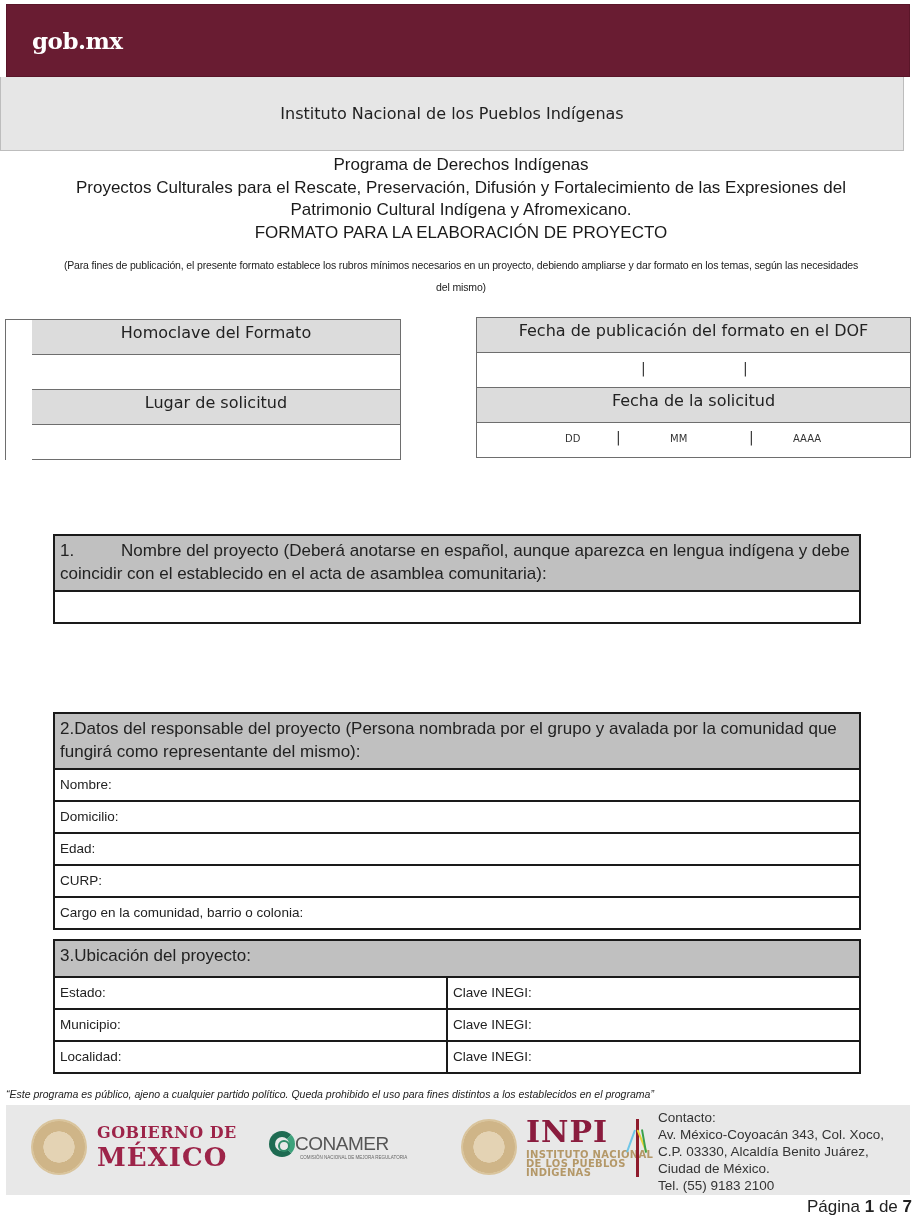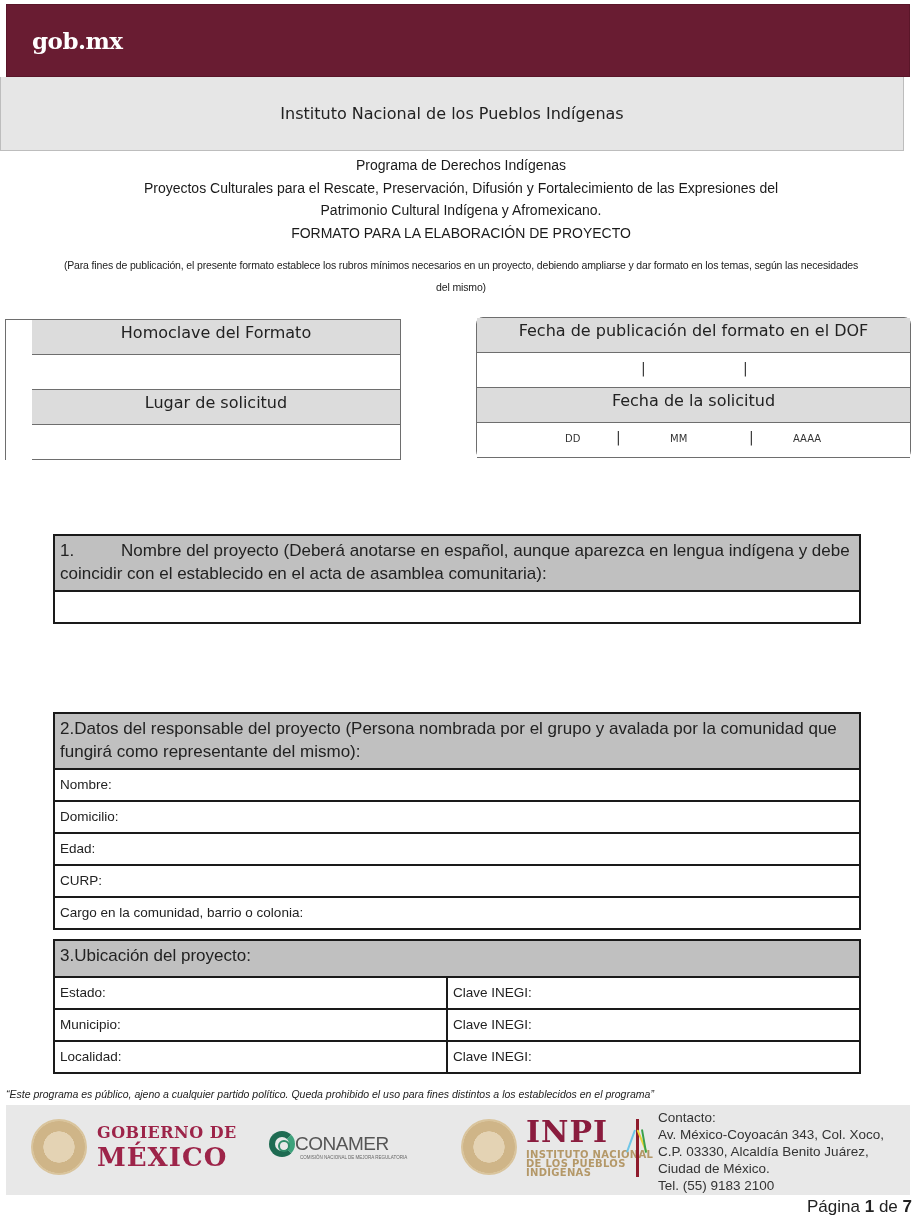--- a/index.html
+++ b/index.html
@@ -19,39 +19,39 @@
     .inst-bar {
       position: absolute; left: 0; top: 77px; width: 904px; height: 74px;
       background: #e6e6e6; border: 1px solid #bdbdbd; border-top: none;
       display: flex; align-items: center; justify-content: center;
       font-size: 16px; color: #222;
     }
 
     
     .titles {
       position: absolute; left: 0; top: 154px; width: 922px; text-align: center;
-      font-family: "Liberation Sans", sans-serif; font-size: 14px; line-height: 22.5px; color: #1a1a1a;
+      font-family: "Liberation Sans", sans-serif; font-size: 17px; line-height: 22.5px; color: #1a1a1a;
     }
     .note {
       position: absolute; left: 0; top: 254px; width: 922px; text-align: center;
       font-family: "Liberation Sans", sans-serif; font-size: 10.5px; line-height: 22px; color: #222;
       letter-spacing: -0.15px;
     }
 
     
     .minitable { position: absolute; border: 1px solid #6e6e6e; border-bottom: none; }
     .minitable .hdr {
       background: #dcdcdc; border-bottom: 1px solid #6e6e6e;
       text-align: center; font-size: 16px; color: #222; padding-top: 3px;
     }
     .minitable .cell { background: #fff; border-bottom: 1px solid #6e6e6e; position: relative; }
     .mt-left { left: 5px; top: 319px; width: 396px; padding-left: 26px; }
     .mt-left .hdr { height: 35px; }
     .mt-left .cell { height: 35px; }
-    .mt-right { left: 476px; top: 317px; width: 435px; border-radius: 7px; }
+    .mt-right { left: 476px; top: 317px; width: 435px; }
     .mt-right .hdr { height: 35px; }
     .mt-right .cell { height: 35px; }
     .sep { position: absolute; top: 7px; font-size: 14px; color: #333; }
     .dlabel { position: absolute; top: 10px; font-size: 10px; color: #333; }
 
     
     .section { position: absolute; left: 5px; width: 808px; border: 2px solid #1a1a1a; border-bottom: none; margin-left: 48px; }
     .section .shdr {
       background: #c0c0c0; border-bottom: 2px solid #1a1a1a;
       font-family: "Liberation Sans", sans-serif; font-size: 17px; line-height: 23px;

